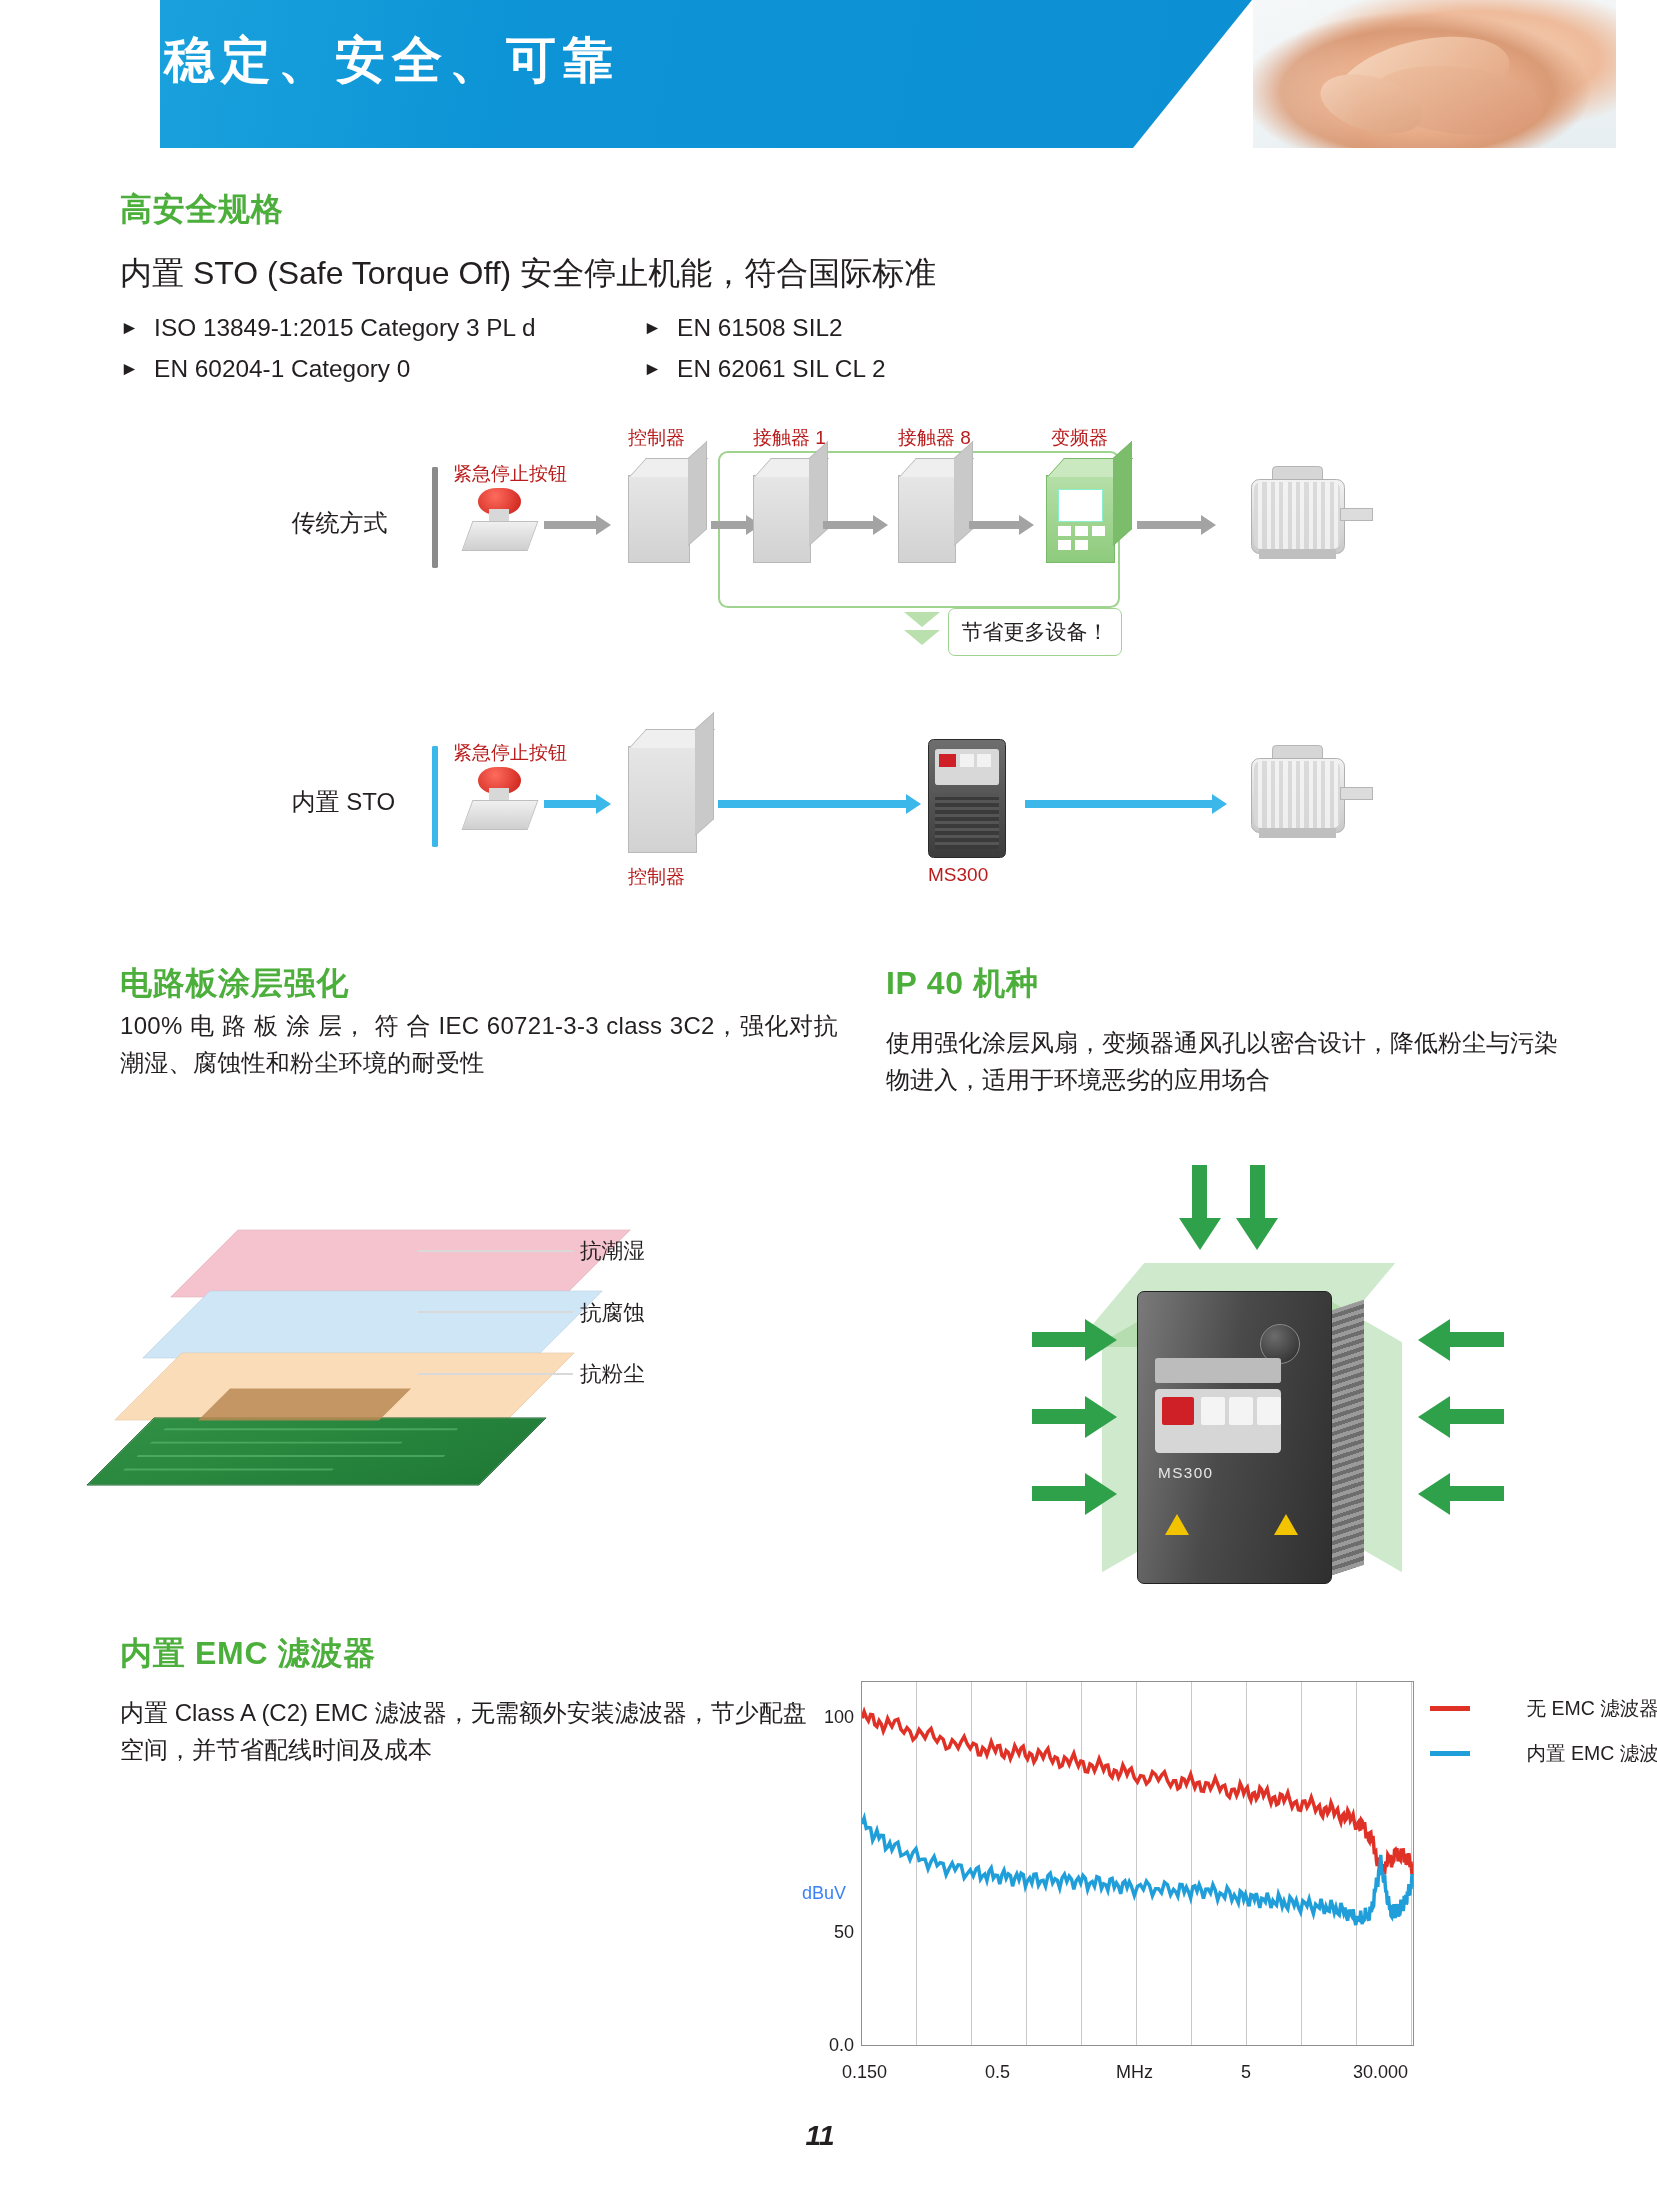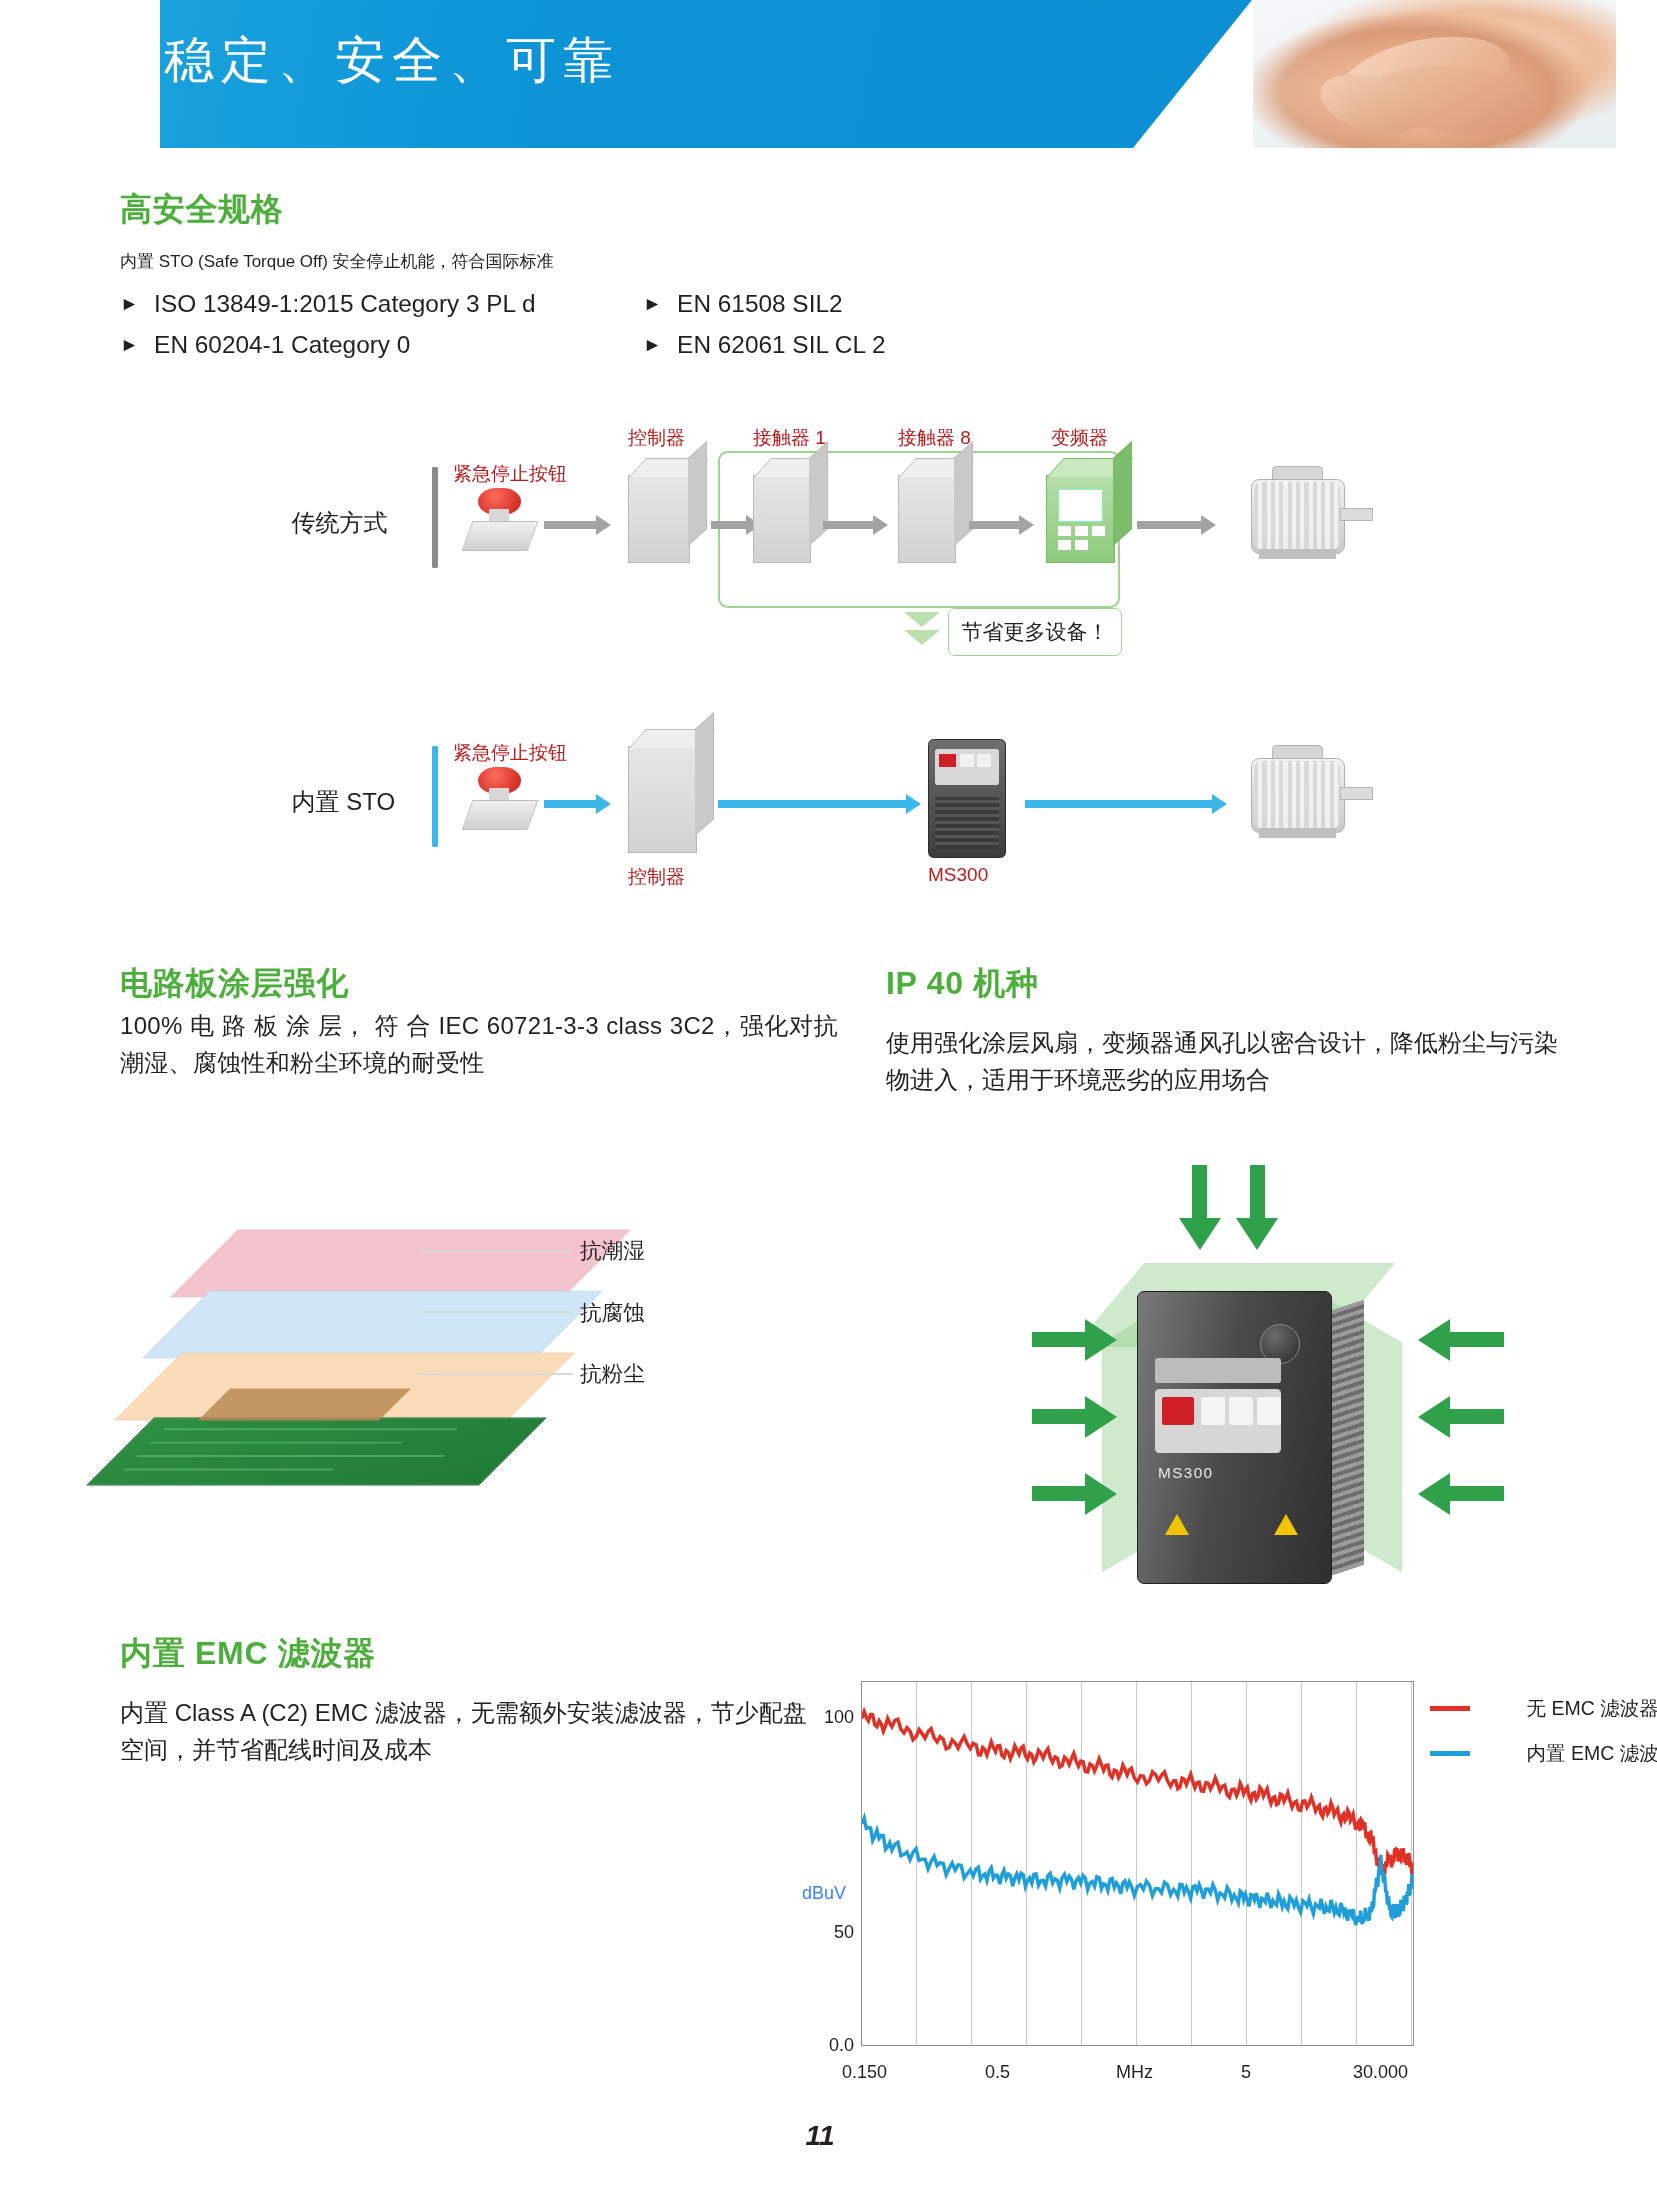--- a/index.html
+++ b/index.html
@@ -20,21 +20,21 @@
     position:absolute;left:0;top:0;height:148px;width:1252px;
     background:linear-gradient(100deg,#1fa7e0 0%,#0d94d6 40%,#0d8fd4 100%);
     clip-path:polygon(0 0, 1252px 0, 1133px 148px, 0 148px);
   }
   .header-whitewedge{
     position:absolute;left:0;top:0;height:148px;width:160px;
     background:#ffffff;
   }
   .header-title{
     position:absolute;left:164px;top:33px;
-    font-size:50px;font-weight:normal;color:#ffffff;
+    font-size:50px;font-weight:bold;color:#ffffff;
     letter-spacing:7px;
     line-height:1.1;
   }
   .header-photo{
     position:absolute;right:42px;top:0;width:363px;height:148px;
     background:
       radial-gradient(ellipse at 45% 62%, #f0c3a4 0%, #e8ac89 32%, #d99a76 48%, rgba(217,154,118,0) 62%),
       radial-gradient(ellipse at 62% 40%, #f7d7bd 0%, #eebb9b 38%, rgba(238,187,155,0) 60%),
       linear-gradient(#f3f6f7,#e7eef1);
     overflow:hidden;
@@ -53,21 +53,21 @@
 
   
   .sec-title{
     color:#4cae3b;font-size:32px;font-weight:bold;letter-spacing:0.7px;
   }
   .body-text{font-size:24px;line-height:1.55;color:#231f20;}
 
   
   #sec-safety{position:absolute;left:120px;top:188px;width:1430px;}
   #sec-safety .sec-title{display:block;margin-bottom:16.7px;}
-  #sec-safety .lead{display:block;font-size:17px;margin:9.8px 0 15.3px 0;}
+  #sec-safety .lead{display:block;font-size:32px;margin:9.8px 0 15.3px 0;}
   .std-grid{display:flex;flex-wrap:wrap;width:1046px;margin-top:7px;}
   .std-item{width:50%;display:flex;align-items:flex-start;margin-bottom:12.6px;font-size:24.4px;}
   .std-arrow{color:#231f20;font-size:19px;margin-right:15.3px;line-height:1.5;}
 
   
   #diagram{position:absolute;left:265px;top:418px;width:1186px;height:488px;}
   .dg-label{position:absolute;font-size:19px;color:#b91c1c;white-space:nowrap;}
   .dg-rowlabel{position:absolute;font-size:24px;color:#231f20;white-space:nowrap;}
   .dg-bar{position:absolute;width:6.3px;border-radius:1.4px;}
   .box3d{

